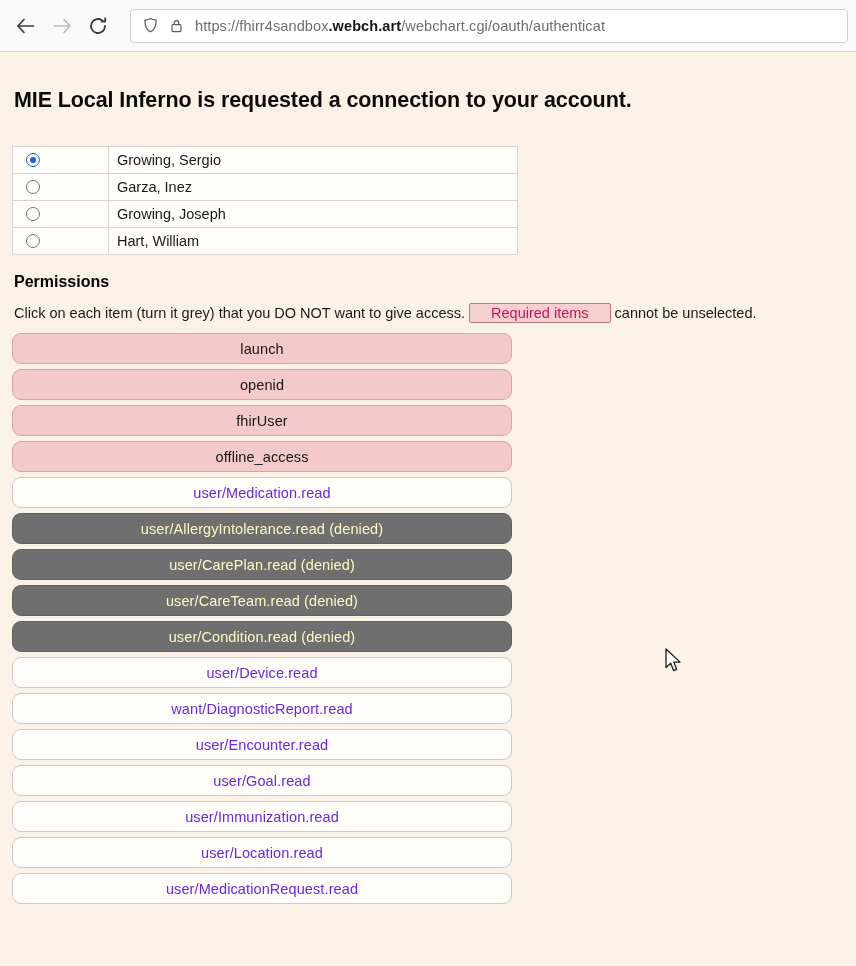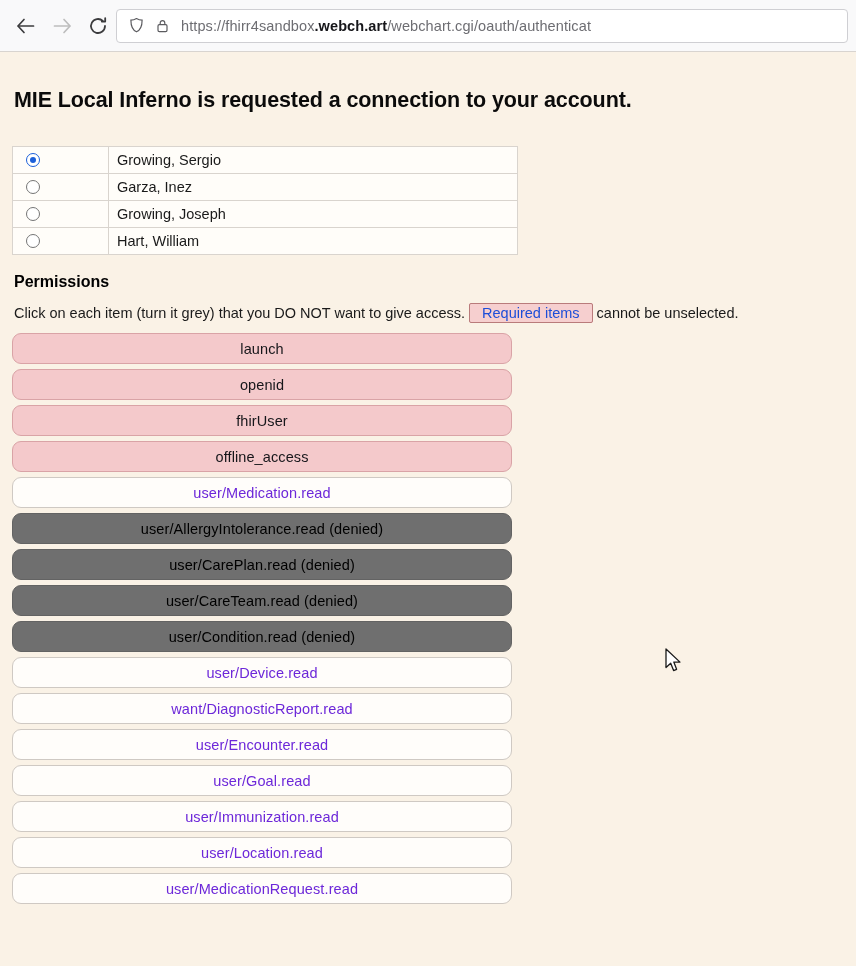--- a/index.html
+++ b/index.html
@@ -31,21 +31,21 @@
     border-radius: 4px;
     color: #3b3b3d;
     flex: 0 0 auto;
   }
   .nav-btn.disabled { color: #bdbdbd; }
   .nav-btn svg { display: block; }
 
   #urlbar {
     flex: 1 1 auto;
     height: 34px;
-    margin-left: 0;
+    margin-left: 14px;
     background: #ffffff;
     border: 1px solid #cfcfd3;
     border-radius: 4px;
     display: flex;
     align-items: center;
     padding: 0 6px;
     overflow: hidden;
   }
   #urlbar .shield-icon,
   #urlbar .lock-icon {
@@ -132,23 +132,23 @@
   }
 
   p#permissions-help {
     font-size: 14.5px;
     color: #1a1a1a;
     margin: 14px 0 0 2px;
   }
   #required-chip {
     background: #f6cfcf;
     border: 1px solid #b97b7b;
-    padding: 1px 12px;
+    padding: 1px 21px;
     border-radius: 2px;
-    color: #1d4ed8;
+    color: #be185d;
   }
 
   #scope-list {
     margin-top: 12px;
     width: 500px;
   }
   .scope {
     height: 31px;
     margin-bottom: 5px;
     border-radius: 9px;
@@ -162,21 +162,21 @@
     color: #6d28d9;
   }
   .scope.required {
     background: #f4c9cb;
     border-color: #d9a3a6;
     color: #16161a;
   }
   .scope.denied {
     background: #6f6f6f;
     border-color: #636363;
-    color: #000000;
+    color: #fef9c3;
   }
 
   
   #mouse-cursor {
     position: absolute;
     left: 665px;
     top: 596px;
     width: 18px;
     height: 26px;
     pointer-events: none;

